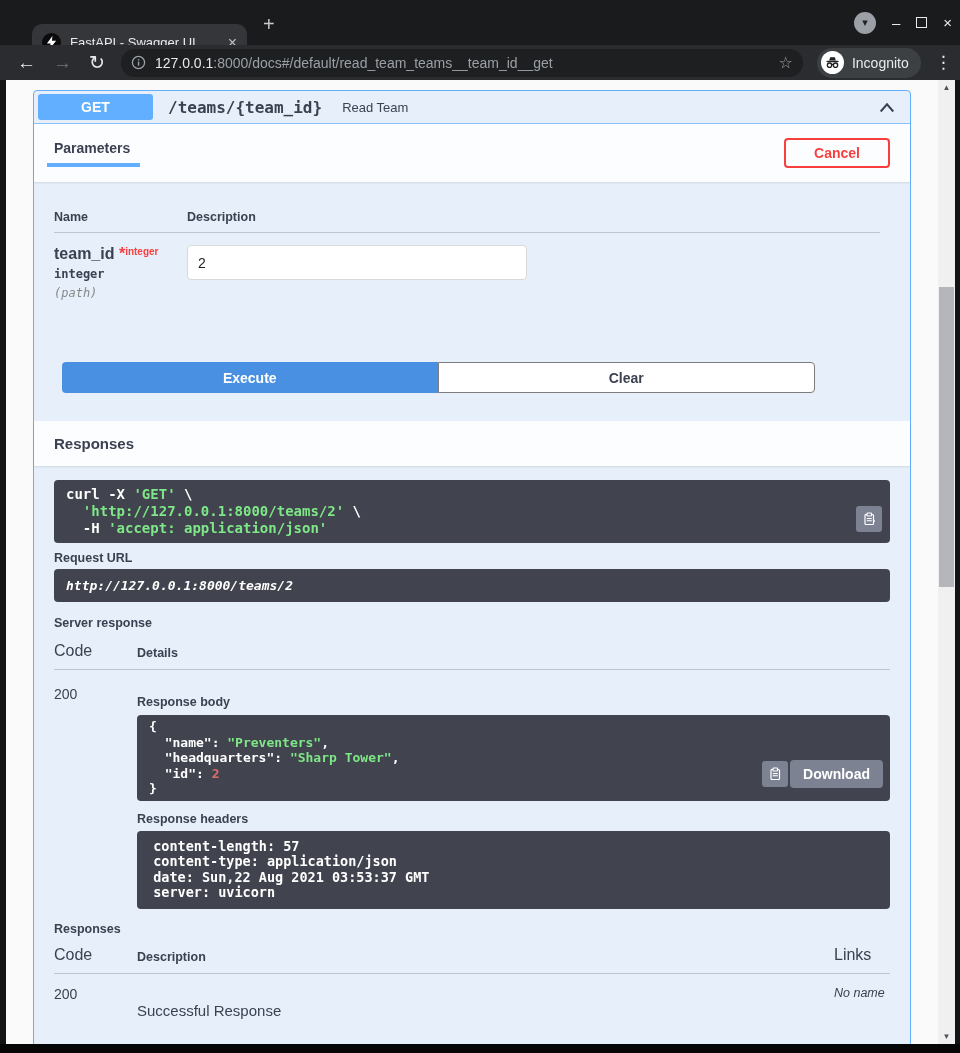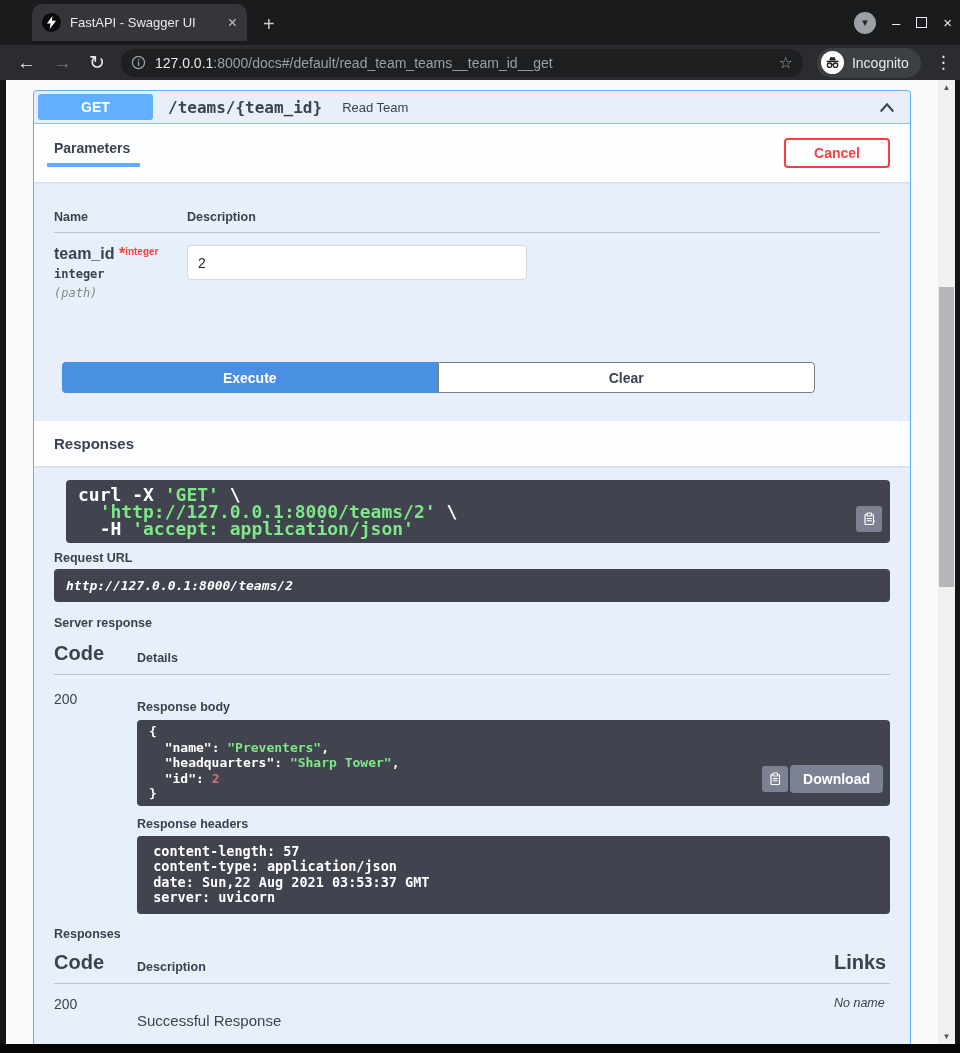--- a/index.html
+++ b/index.html
@@ -1,21 +1,21 @@
 <!DOCTYPE html>
 <html><head>
 <meta charset="utf-8">
 <style>
   * { margin:0; padding:0; box-sizing:border-box; }
   html,body { width:960px; height:1053px; overflow:hidden; }
   body { font-family:"Liberation Sans","DejaVu Sans",sans-serif; background:#131416; position:relative; }
 
   
   .titlebar { position:absolute; top:0; left:0; right:0; height:45px; background:#191b1d; }
-  .tab { position:absolute; left:32px; top:4px; width:215px; height:37px; background:#35363a;
+  .tab { position:absolute; left:32px; top:24px; width:215px; height:37px; background:#35363a;
          border-radius:10px 10px 0 0; display:flex; align-items:center; padding:12px 10px; }
   .favicon { width:19px; height:19px; border-radius:50%; background:#0b0b0d; display:flex;
              align-items:center; justify-content:center; flex:none; }
   .tab-title { color:#e8eaed; font-size:13px; margin-left:9px; white-space:nowrap; overflow:hidden; flex:1; }
   .tab-close { color:#bdc1c6; font-size:16px; line-height:16px; margin-left:6px; cursor:default; }
   .newtab-btn { position:absolute; left:263px; top:14px; color:#c7cacd; font-size:20px; line-height:20px; }
   .win-controls { position:absolute; right:8px; top:0; height:45px; display:flex; align-items:center; gap:16px; }
   .caret-circle { width:22px; height:22px; border-radius:50%; background:#9aa0a6; color:#202124;
                   font-size:11px; display:flex; align-items:center; justify-content:center; }
   .win-glyph { color:#e8eaed; font-size:15px; }
@@ -85,34 +85,34 @@
   .clear-btn { flex:1; height:31px; background:#fff; border:1px solid #7c7c7c; color:#3b4151;
                font-size:14px; font-weight:600; border-radius:0 4px 4px 0; }
 
   .responses-title { font-weight:bold; font-size:15px; color:#3b4151; }
   .responses-body { padding:8px 20px 40px 20px; }
 
   .blk-label { font-size:12.5px; font-weight:bold; color:#3b4151; }
   .lbl-curl { margin-top:20px; }
   pre.dark { background:#41444e; border-radius:4px; color:#fff;
              font-family:"DejaVu Sans Mono","Liberation Mono",monospace; white-space:pre; overflow:hidden; }
-  .curl-block { margin-top:6px; padding:6px 12px; font-size:18px; line-height:17px; font-weight:600; position:relative;margin-left:12px; }
+  .curl-block { margin-top:6px; padding:6px 12px; font-size:14px; line-height:17px; font-weight:600; position:relative; }
   .tok-str { color:#7ee787; }
   .tok-num { color:#e06c6c; }
   .copy-btn { position:absolute; width:26px; height:26px; background:#7d8293; border:none; border-radius:3px;
               display:flex; align-items:center; justify-content:center; }
   .copy-curl { right:8px; bottom:11px; }
 
   .lbl-requrl { margin-top:8px; }
   .requrl-block { margin-top:4px; padding:9px 12px; font-size:13px; line-height:15px; font-weight:600;font-style:italic; }
 
   .lbl-server { margin-top:14px; }
   .sr-table-head { display:grid; grid-template-columns:83px 1fr; margin-top:12px; padding-bottom:9px;
                    border-bottom:1px solid rgba(59,65,81,0.25); align-items:end; }
-  .col-code-h { font-size:20px; font-weight:bold; }
+  .col-code-h { font-size:16px; font-weight:normal; }
   .col-details-h { font-size:12.5px; font-weight:bold; }
   .sr-row { display:grid; grid-template-columns:83px 1fr; padding-top:16px; }
   .code-val { font-size:14px; }
   .lbl-respbody { margin-top:9px; }
   .body-block { margin-top:6px; padding:4px 12px; font-size:13px; line-height:15.5px; position:relative; font-weight:600; }
   .json-key { font-weight:bold; }
   .copy-body { right:102px; bottom:14px; }
   .download-btn { position:absolute; right:7px; bottom:13px; background:#7d8293; border:none; color:#fff;
                   font-size:14px; font-weight:600; border-radius:4px; padding:6px 13px; }
   .lbl-respheaders { margin-top:11px; }

